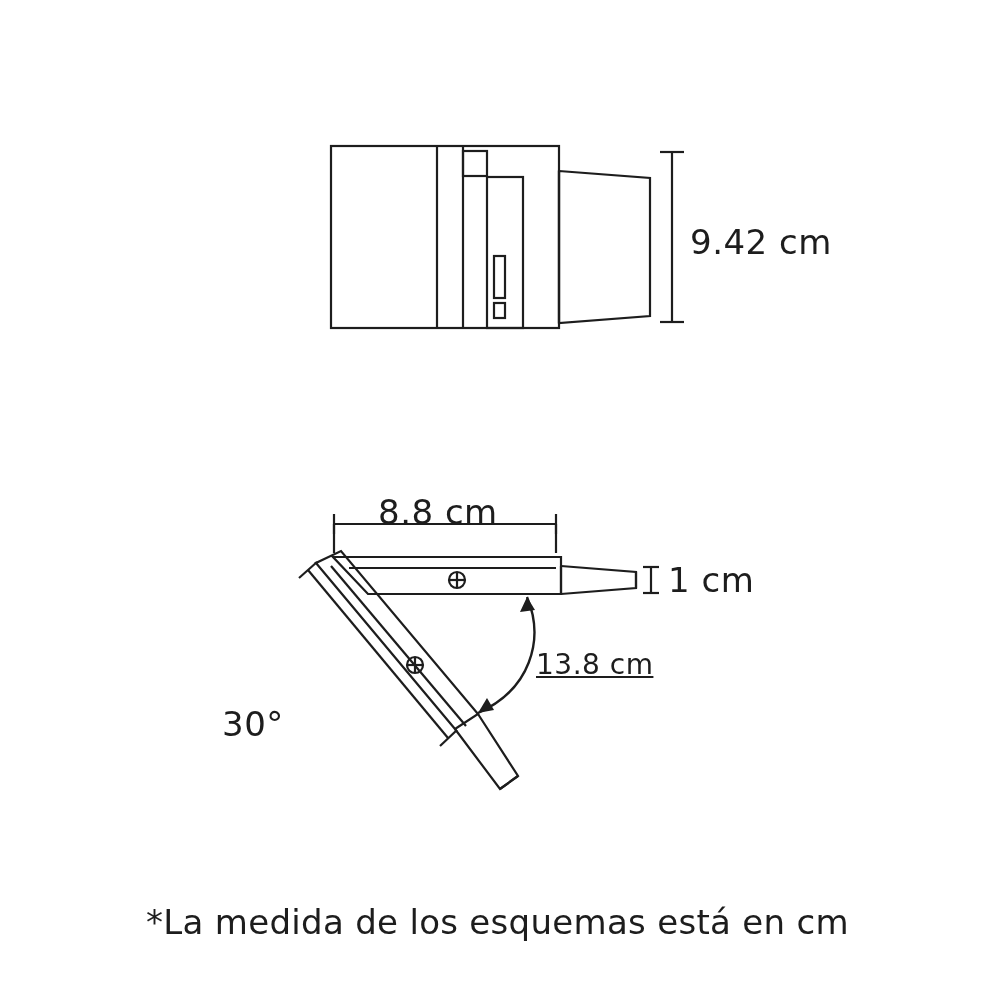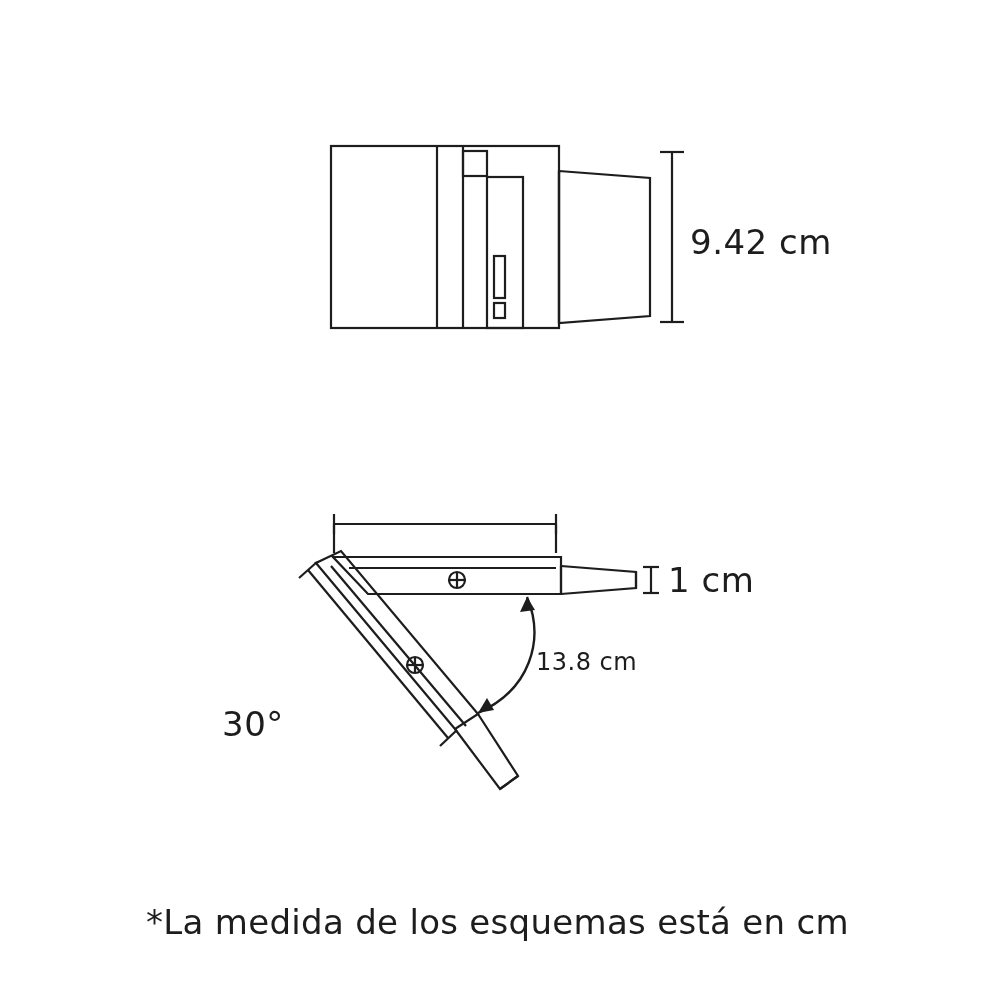--- a/index.html
+++ b/index.html
@@ -37,21 +37,22 @@
     left: 378px;
     top: 492px;
   }
   #label-thickness {
     left: 668px;
     top: 560px;
   }
   #label-angle {
     left: 536px;
     top: 648px;
-    font-size: 24px;
+    font-size: 28px;
+    text-decoration: underline;
   }
   #label-length {
     left: 222px;
     top: 704px;
   }
   #footnote {
     position: absolute;
     left: 110px;
     top: 902px;
     font-size: 34px;
@@ -143,20 +144,21 @@
         <path d="M527 597 C 545 640, 530 690, 478 713" stroke-width="2.4"></path>
         <polygon points="527,597 520,612 535,610" fill="#1d1d1d" stroke="none"></polygon>
         <polygon points="478,713 494,710 487,698" fill="#1d1d1d" stroke="none"></polygon>
       </g>
 
     </g>
   </svg>
 
   <div class="dim-label" id="label-height">9.42 cm</div>
 
+  <div class="dim-label" id="label-width-top">8.8 cm</div>
 
   <div class="dim-label" id="label-thickness">1 cm</div>
 
   <div class="dim-label" id="label-length">30°</div>
 
   <div class="dim-label" id="label-angle">13.8 cm</div>
 
   <div id="footnote">*La medida de los esquemas está en cm</div>
 
 </div>

